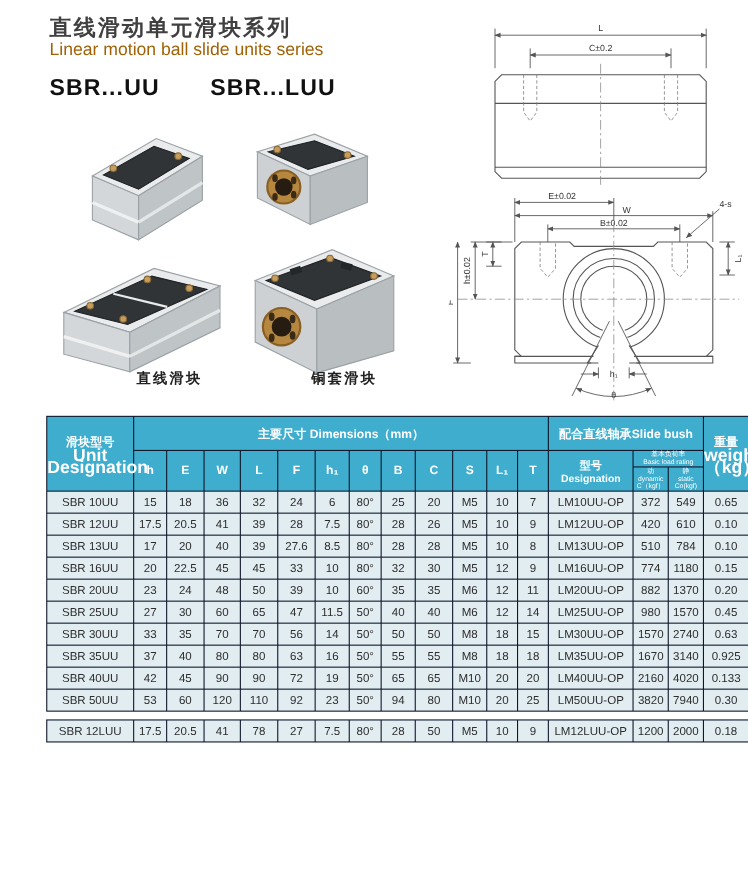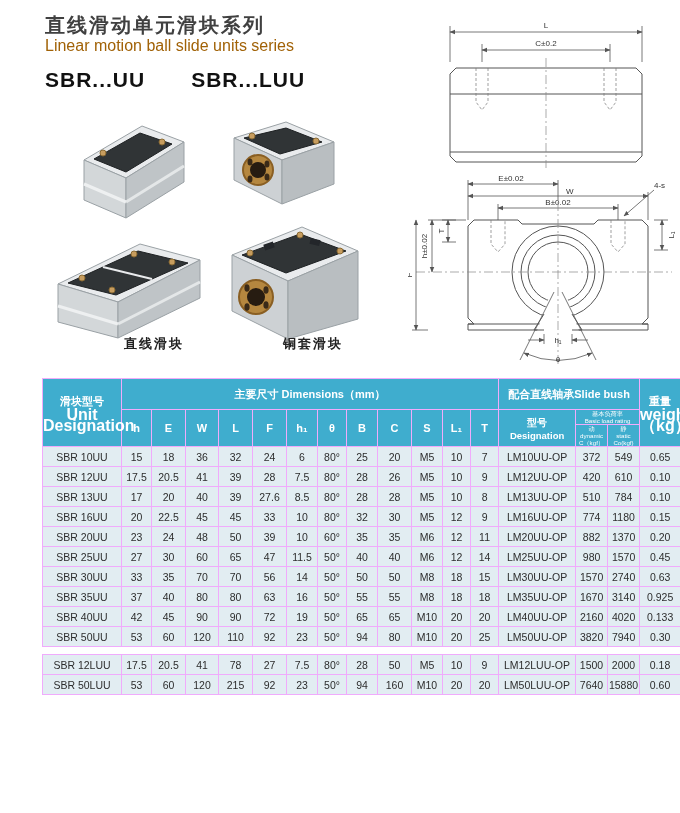--- a/index.html
+++ b/index.html
@@ -18,21 +18,21 @@
 
   
   .drawing text{fill:#333;font-size:8px;font-family:"Liberation Sans",sans-serif;}
   .dimline{stroke:#555;stroke-width:0.8;fill:none;}
   .edge{stroke:#555;stroke-width:1;fill:none;}
   .centerline{stroke:#888;stroke-width:0.7;stroke-dasharray:9 3 2 3;fill:none;}
   .hidden-l{stroke:#777;stroke-width:0.7;stroke-dasharray:3 2;fill:none;}
 
   
   .table-wrap{left:42px;top:378px;width:636px;}
-  table.spec{border-collapse:separate;border-spacing:1px;table-layout:fixed;width:636px;background:#f0abfc;}
+  table.spec{border-collapse:separate;border-spacing:1px;table-layout:fixed;width:636px;background:#0f172a;}
   table.spec.second{margin-top:7px;}
   .spec th{background:#3fadce;color:#fff;text-align:center;vertical-align:middle;padding:0;font-weight:bold;}
   .grp-th{font-size:11px;height:30px;}
   .unit-th .zh,.weight-th .zh{font-size:11px;}
   .unit-th .en,.weight-th .en{font-size:16px;font-weight:bold;line-height:11px;}
   .dim-th{font-size:11px;height:34px;}
   .bush-th .zh{font-size:10px;}
   .bush-th .en{font-size:9.5px;}
   .tiny{font-size:6.5px;line-height:7px;font-weight:normal;transform:scale(.95);}
   .load-th{height:14px;}
@@ -502,38 +502,19 @@
           <td>78</td>
           <td>27</td>
           <td>7.5</td>
           <td>80°</td>
           <td>28</td>
           <td>50</td>
           <td>M5</td>
           <td>10</td>
           <td>9</td>
           <td>LM12LUU-OP</td>
-          <td>1500</td>
+          <td>1200</td>
           <td>2000</td>
           <td>0.18</td>
-        </tr>
-        <tr>
-          <td>SBR 50LUU</td>
-          <td>53</td>
-          <td>60</td>
-          <td>120</td>
-          <td>215</td>
-          <td>92</td>
-          <td>23</td>
-          <td>50°</td>
-          <td>94</td>
-          <td>160</td>
-          <td>M10</td>
-          <td>20</td>
-          <td>20</td>
-          <td>LM50LUU-OP</td>
-          <td>7640</td>
-          <td>15880</td>
-          <td>0.60</td>
         </tr>
       </tbody>
   </table>
 </div>
 
 </body></html>

